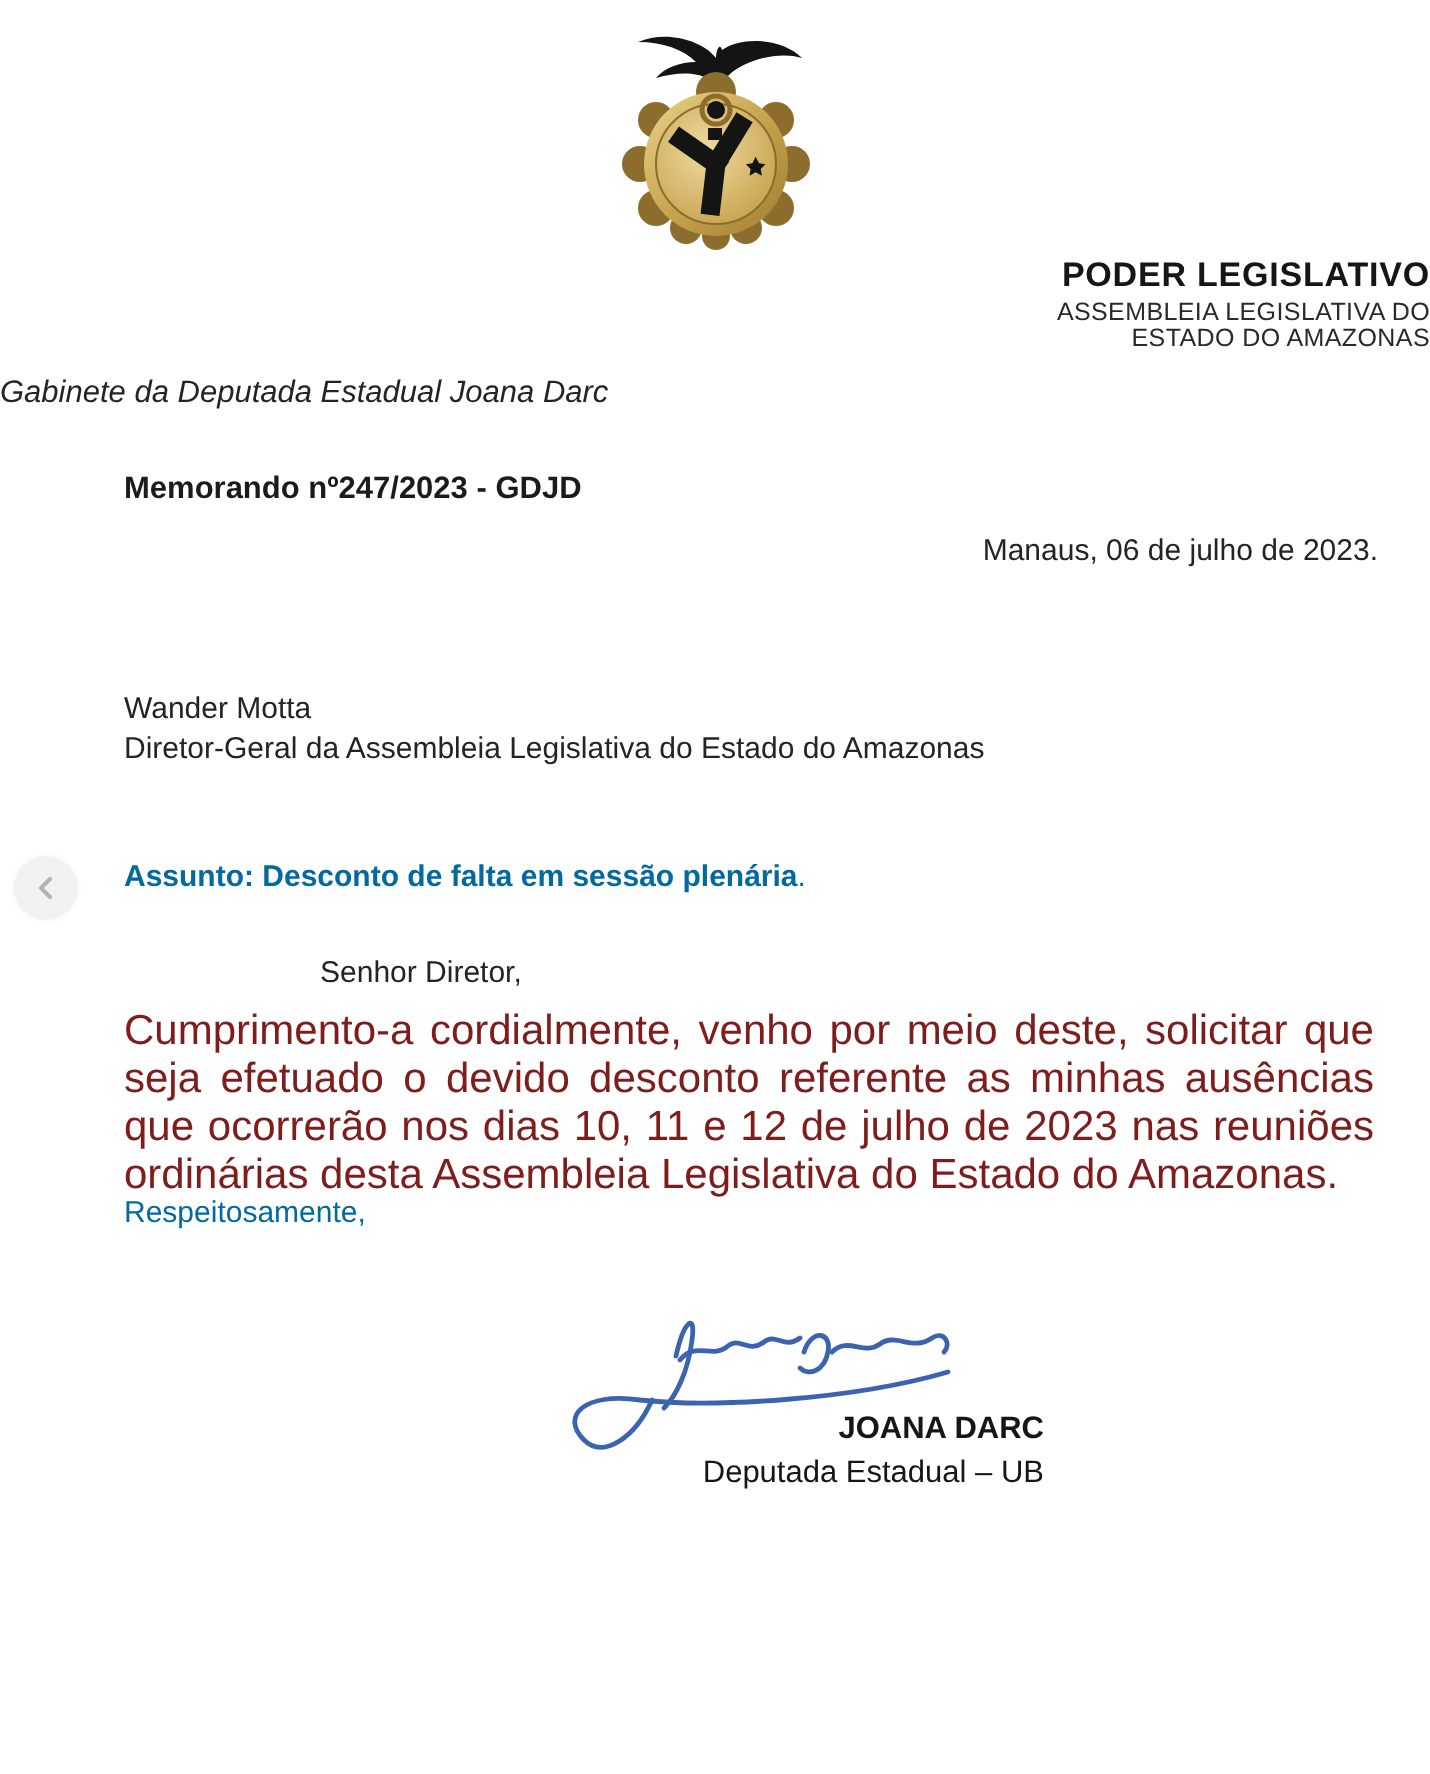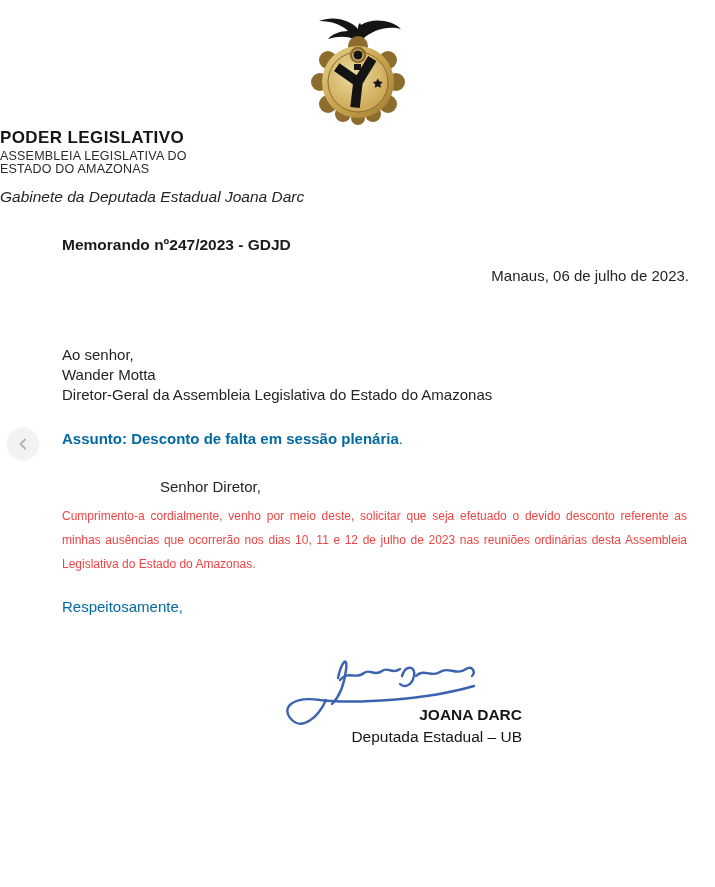--- a/index.html
+++ b/index.html
@@ -20,21 +20,21 @@
   .abs { position: absolute; }
 
   
   .emblem-wrap {
     left: 0; top: 8; width: 715px;
     display: flex; justify-content: center;
     top: 8px;
   }
   .org-block {
     left: 0; top: 128px; width: 715px;
-    text-align: left;
+    text-align: right;
     color: #1e1e1e;
   }
   .org-title {
     font-size: 17px;
     font-weight: bold;
     letter-spacing: 0.4px;
     color: #161616;
   }
   .org-sub {
     font-size: 12.5px;
@@ -80,24 +80,24 @@
 
   
   .salutation {
     left: 160px; top: 478px;
     font-size: 15px;
     color: #242424;
   }
   .body-par {
     left: 62px; top: 504px;
     width: 625px;
-    font-size: 12px;
+    font-size: 21px;
     line-height: 24px;
     text-align: justify;
-    color: #ef4444;
+    color: #7f1d1d;
   }
   .closing {
     left: 62px; top: 598px;
     font-size: 15px;
     color: #0369a1;
   }
 
   
   .signature-svg {
     left: 276px; top: 646px;
@@ -192,21 +192,20 @@
       <div>ESTADO DO AMAZONAS</div>
     </div>
   </div>
 
   <div class="abs office-line">Gabinete da Deputada Estadual Joana Darc</div>
 
   <div class="abs memo-ref">Memorando nº247/2023 - GDJD</div>
   <div class="abs date-line">Manaus, 06 de julho de 2023.</div>
 
   <div class="abs recipient">
-    <div>Ao senhor,</div>
     <div>Wander Motta</div>
     <div>Diretor-Geral da Assembleia Legislativa do Estado do Amazonas</div>
   </div>
 
   <div class="abs subject-line">
     <span class="b">Assunto: Desconto de falta em sessão plenária</span><span>.</span>
   </div>
 
   <div class="abs salutation">Senhor Diretor,</div>
   <div class="abs body-par">Cumprimento-a cordialmente, venho por meio deste, solicitar que seja efetuado o devido desconto referente as minhas ausências que ocorrerão nos dias 10, 11 e 12 de julho de 2023 nas reuniões ordinárias desta Assembleia Legislativa do Estado do Amazonas.</div>

